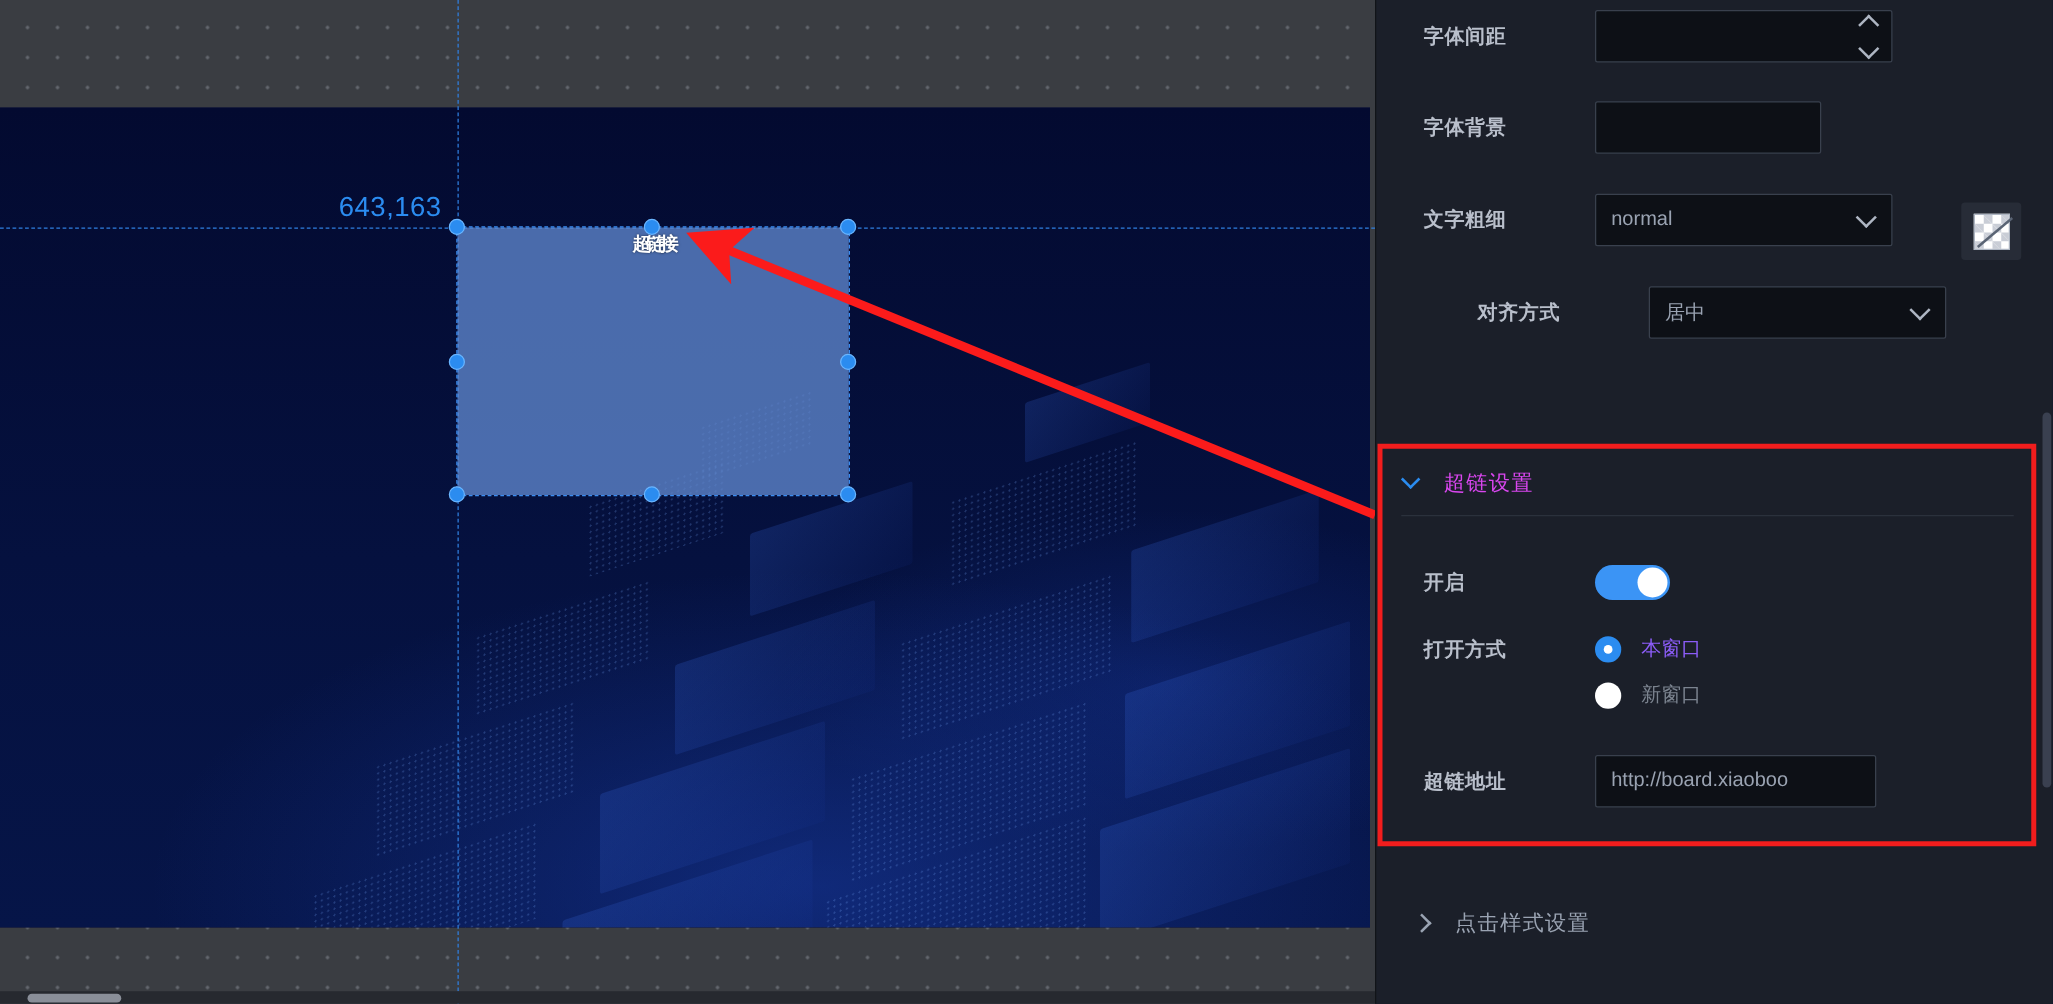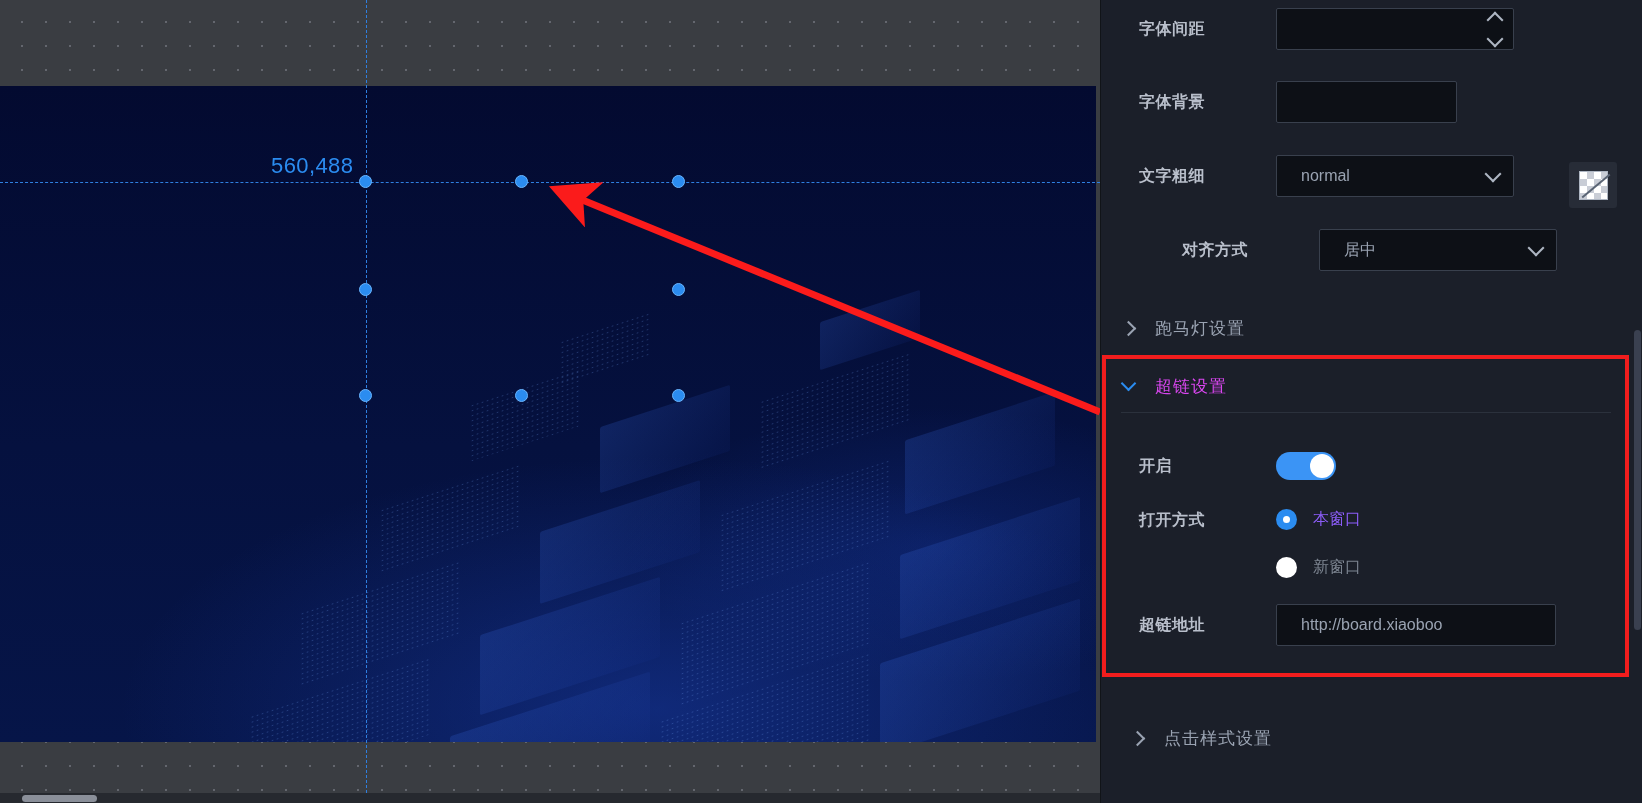--- a/index.html
+++ b/index.html
@@ -135,21 +135,21 @@
     position: relative;
     width: 238px; height: 42px;
     background: #0d1016;
     border: 1px solid #39404d;
     border-radius: 2px;
     display: flex; align-items: center;
   }
   .field .val {
     color: #9aa3b2;
     font-size: 16px;
-    padding-left: 24px;
+    padding-left: 12px;
     user-select: none;
   }
   .field.select .val { color: #9aa3b2; }
   .chev-dn {
     position: absolute; right: 14px; top: 50%;
     width: 12px; height: 12px; margin-top: -8px;
     border-right: 2px solid #aeb6c3;
     border-bottom: 2px solid #aeb6c3;
     transform: rotate(45deg);
   }
@@ -294,22 +294,25 @@
       <div class="blk dots" style="left:250px;top:600px;width:180px;height:78px;"></div>
       <div class="blk d" style="left:450px;top:618px;width:200px;height:84px;"></div>
       <div class="blk dots" style="left:660px;top:600px;width:210px;height:90px;"></div>
       <div class="blk dots" style="left:560px;top:240px;width:90px;height:44px;"></div>
       <div class="blk d" style="left:820px;top:220px;width:100px;height:48px;"></div>
     </div>
 
     <div class="guide-v" style="left:366px;"></div>
     <div class="guide-h" style="top:182px;"></div>
 
-    <div id="coord-label" style="left:271px;top:153px;">560,488</div>
-
+    <div id="coord-label" style="left:271px;top:153px;">643,163</div>
+
+    <div id="selection">
+      <div id="sel-text">超链接</div>
+    </div>
     <div class="handle" style="left:366px;top:182px;"></div>
     <div class="handle" style="left:522px;top:182px;"></div>
     <div class="handle" style="left:679px;top:182px;"></div>
     <div class="handle" style="left:366px;top:290px;"></div>
     <div class="handle" style="left:679px;top:290px;"></div>
     <div class="handle" style="left:366px;top:396px;"></div>
     <div class="handle" style="left:522px;top:396px;"></div>
     <div class="handle" style="left:679px;top:396px;"></div>
 
     <svg id="red-arrow" viewBox="0 0 1100 803">
@@ -358,24 +361,20 @@
     </div>
 
     <div class="prop-row" style="left:0;top:229px;margin-left:43px;">
       <div class="prop-label">对齐方式</div>
       <div class="field select">
         <span class="val">居中</span>
         <div class="chev-dn"></div>
       </div>
     </div>
 
-    <div class="sec-head" style="top:308px;">
-      <div class="arrow-r"></div>
-      <span class="sec-title muted">跑马灯设置</span>
-    </div>
 
     <div class="sec-head" style="top:366px;">
       <div class="arrow-d"></div>
       <span class="sec-title active">超链设置</span>
     </div>
     <div id="sec-divider"></div>
 
     <div class="prop-row" style="left:0;top:452px;">
       <div class="prop-label">开启</div>
       <div id="toggle" style="position:relative;">
@@ -383,28 +382,28 @@
       </div>
     </div>
 
     <div class="prop-row" style="left:0;top:510px;justify-content:center;">
       <div class="prop-label">打开方式</div>
     </div>
     <div class="radio-row" style="left:175px;top:509px;">
       <div class="radio on"></div>
       <span class="radio-label on">本窗口</span>
     </div>
-    <div class="radio-row" style="left:175px;top:546px;margin-top:11px;">
+    <div class="radio-row" style="left:175px;top:546px;">
       <div class="radio off"></div>
       <span class="radio-label off">新窗口</span>
     </div>
 
     <div class="prop-row" style="left:0;top:604px;">
       <div class="prop-label">超链地址</div>
-      <div class="field" style="width:280px;overflow:hidden;">
+      <div class="field" style="width:225px;overflow:hidden;">
         <span class="val" style="white-space:nowrap;">http://board.xiaoboo</span>
       </div>
     </div>
 
     <div id="hl-box"></div>
 
     <div class="sec-head" style="top:718px;padding-left:27px;">
       <div class="arrow-r"></div>
       <span class="sec-title muted">点击样式设置</span>
     </div>

